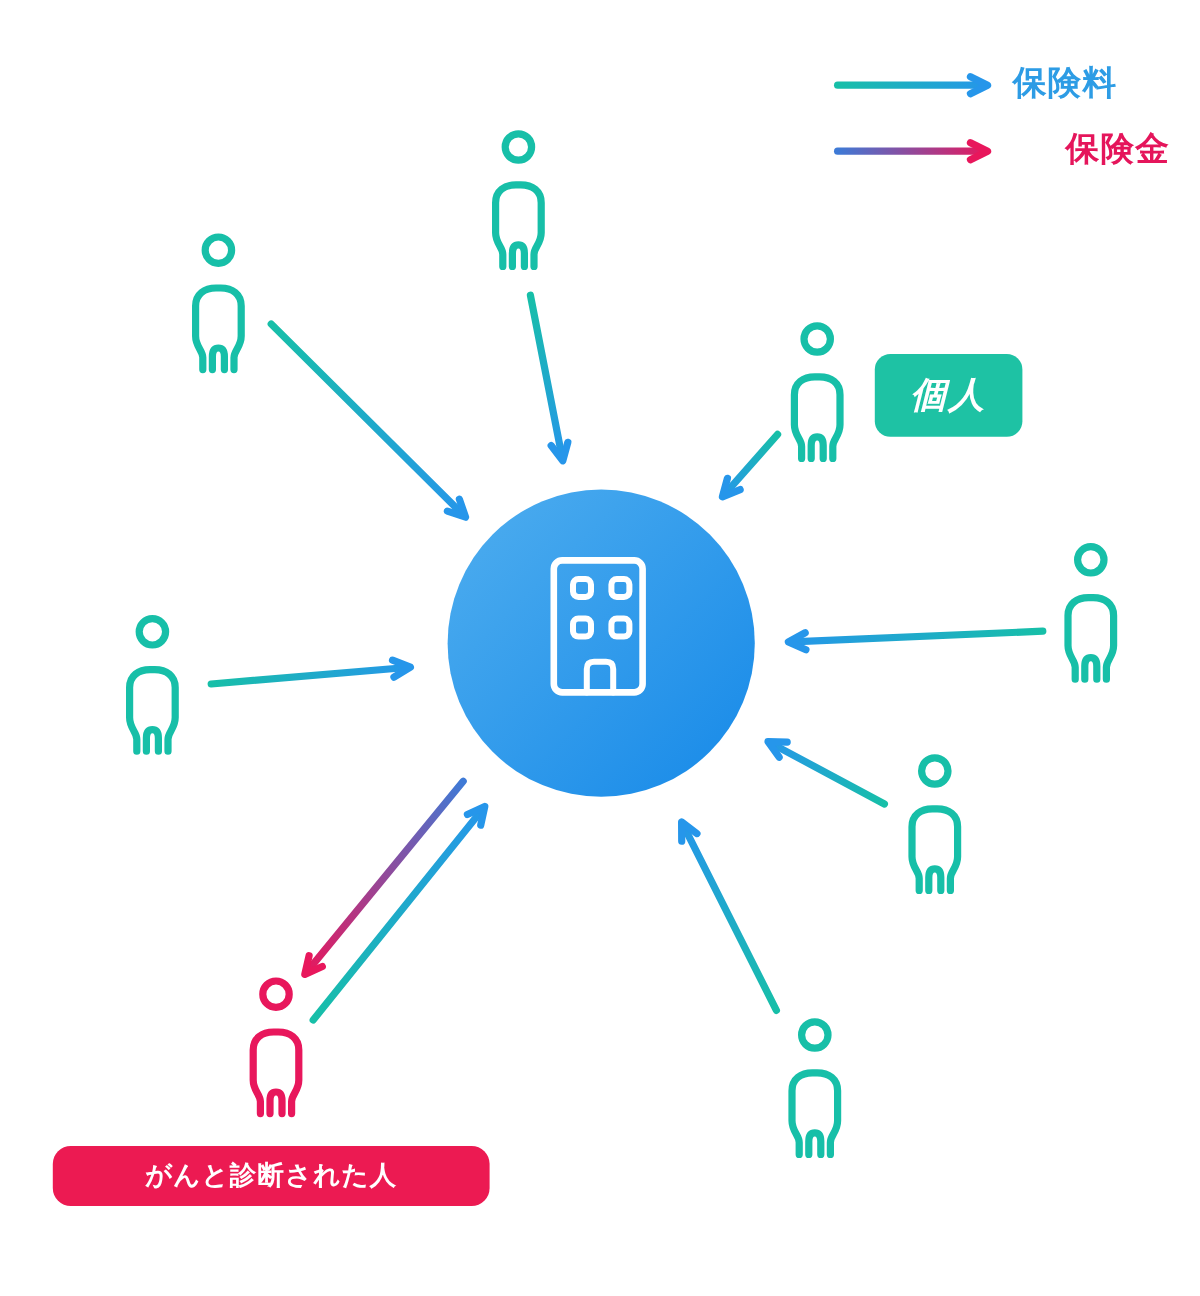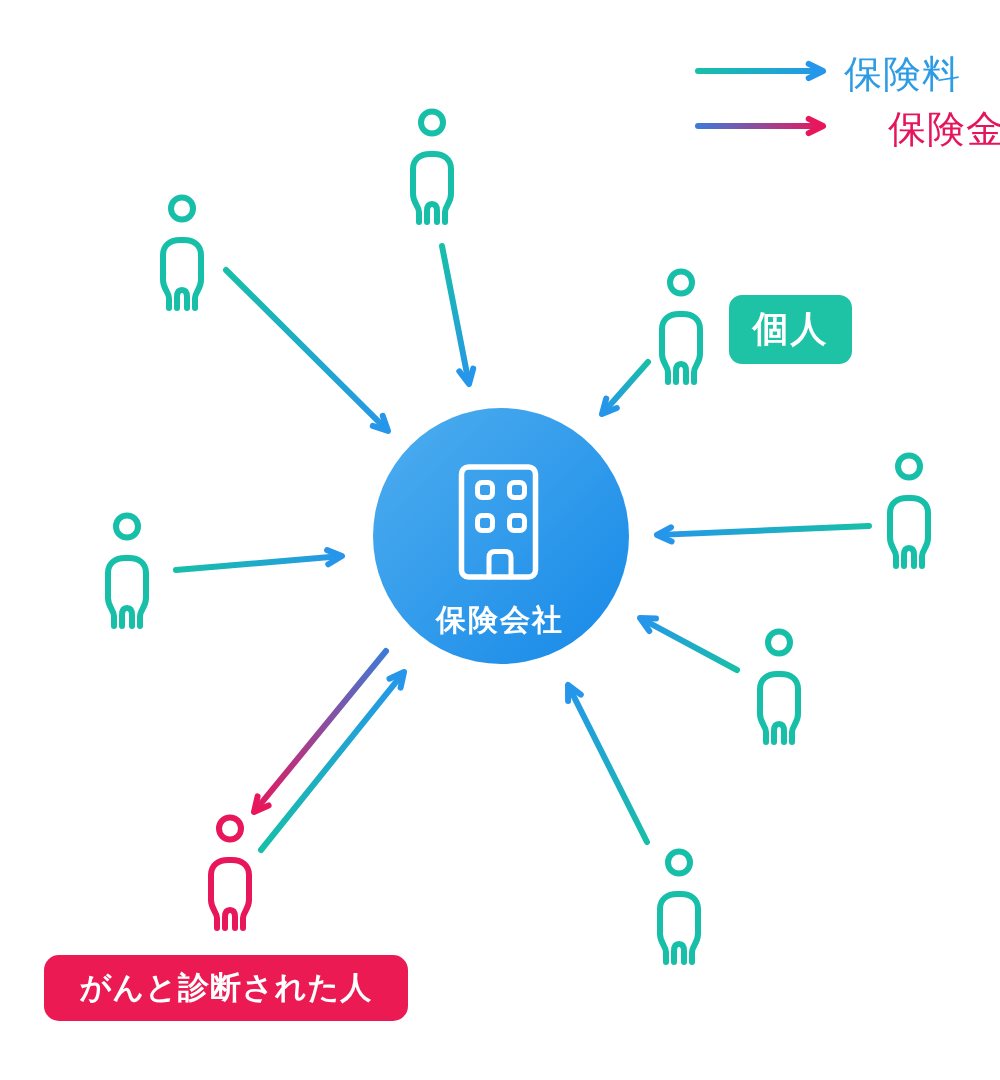--- a/index.html
+++ b/index.html
@@ -7,41 +7,41 @@
     position:relative;
     width:1000px;height:1080px;
     background:#ffffff;
     overflow:hidden;
     font-family:"DejaVu Sans","Liberation Sans",sans-serif;
   }
   .canvas svg.diagram{position:absolute;left:0;top:0;}
   .overlay{position:absolute;margin:0;padding:0;}
   .legend-label{
     position:absolute;
-    font-size:38px;font-weight:normal;line-height:1;
+    font-size:28px;font-weight:bold;line-height:1;
     letter-spacing:1px;white-space:nowrap;
   }
   .legend-label.premium{left:844px;top:55px;color:#2d9ce5;}
   .legend-label.benefit{left:888px;top:110px;color:#e5155b;}
   .company-label{
     position:absolute;left:350px;top:600px;width:300px;
     text-align:center;color:#ffffff;
     font-size:30px;font-weight:bold;letter-spacing:2px;white-space:nowrap;
   }
   .badge{
     position:absolute;display:flex;align-items:center;justify-content:center;
     color:#ffffff;font-weight:bold;white-space:nowrap;
   }
   .badge-individual{
     left:729px;top:295px;width:123px;height:69px;
-    background:#1ec2a4;border-radius:13px;font-size:36px;letter-spacing:2px;
+    background:#1ec2a4;border-radius:13px;font-size:30px;letter-spacing:2px;font-style:italic;
   }
   .badge-diagnosed{
-    left:44px;top:955px;width:364px;height:66px;
-    background:#ec1a52;border-radius:15px;font-size:31px;letter-spacing:1px;
+    left:44px;top:955px;width:364px;height:50px;
+    background:#ec1a52;border-radius:15px;font-size:22px;letter-spacing:1px;
   }
 </style>
 </head>
 <body>
 
 <div class="canvas">
 
   <svg class="diagram" width="1000" height="1080" viewBox="0 0 1000 1080">
     <defs>
       <linearGradient id="circleGrad" x1="0" y1="0" x2="1" y2="1">
@@ -164,18 +164,17 @@
         <use href="#person-shape" transform="translate(886 452)" xlink:href="#person-shape" style="color: rgb(23, 191, 168);"></use>
         <use href="#person-shape" transform="translate(756 628)" xlink:href="#person-shape" style="color: rgb(23, 191, 168);"></use>
         <use href="#person-shape" transform="translate(656 848)" xlink:href="#person-shape" style="color: rgb(23, 191, 168);"></use>
         <use href="#person-shape" transform="translate(207 814)" xlink:href="#person-shape" style="color: rgb(232, 23, 92);"></use>
       </g>
   </svg>
 
   <div class="legend-label premium overlay">保険料</div>
   <div class="legend-label benefit overlay">保険金</div>
 
-  <div class="company-label overlay">保険会社</div>
 
   <div class="badge badge-individual overlay">個人</div>
   <div class="badge badge-diagnosed overlay">がんと診断された人</div>
 
 </div>
 
 </body></html>

